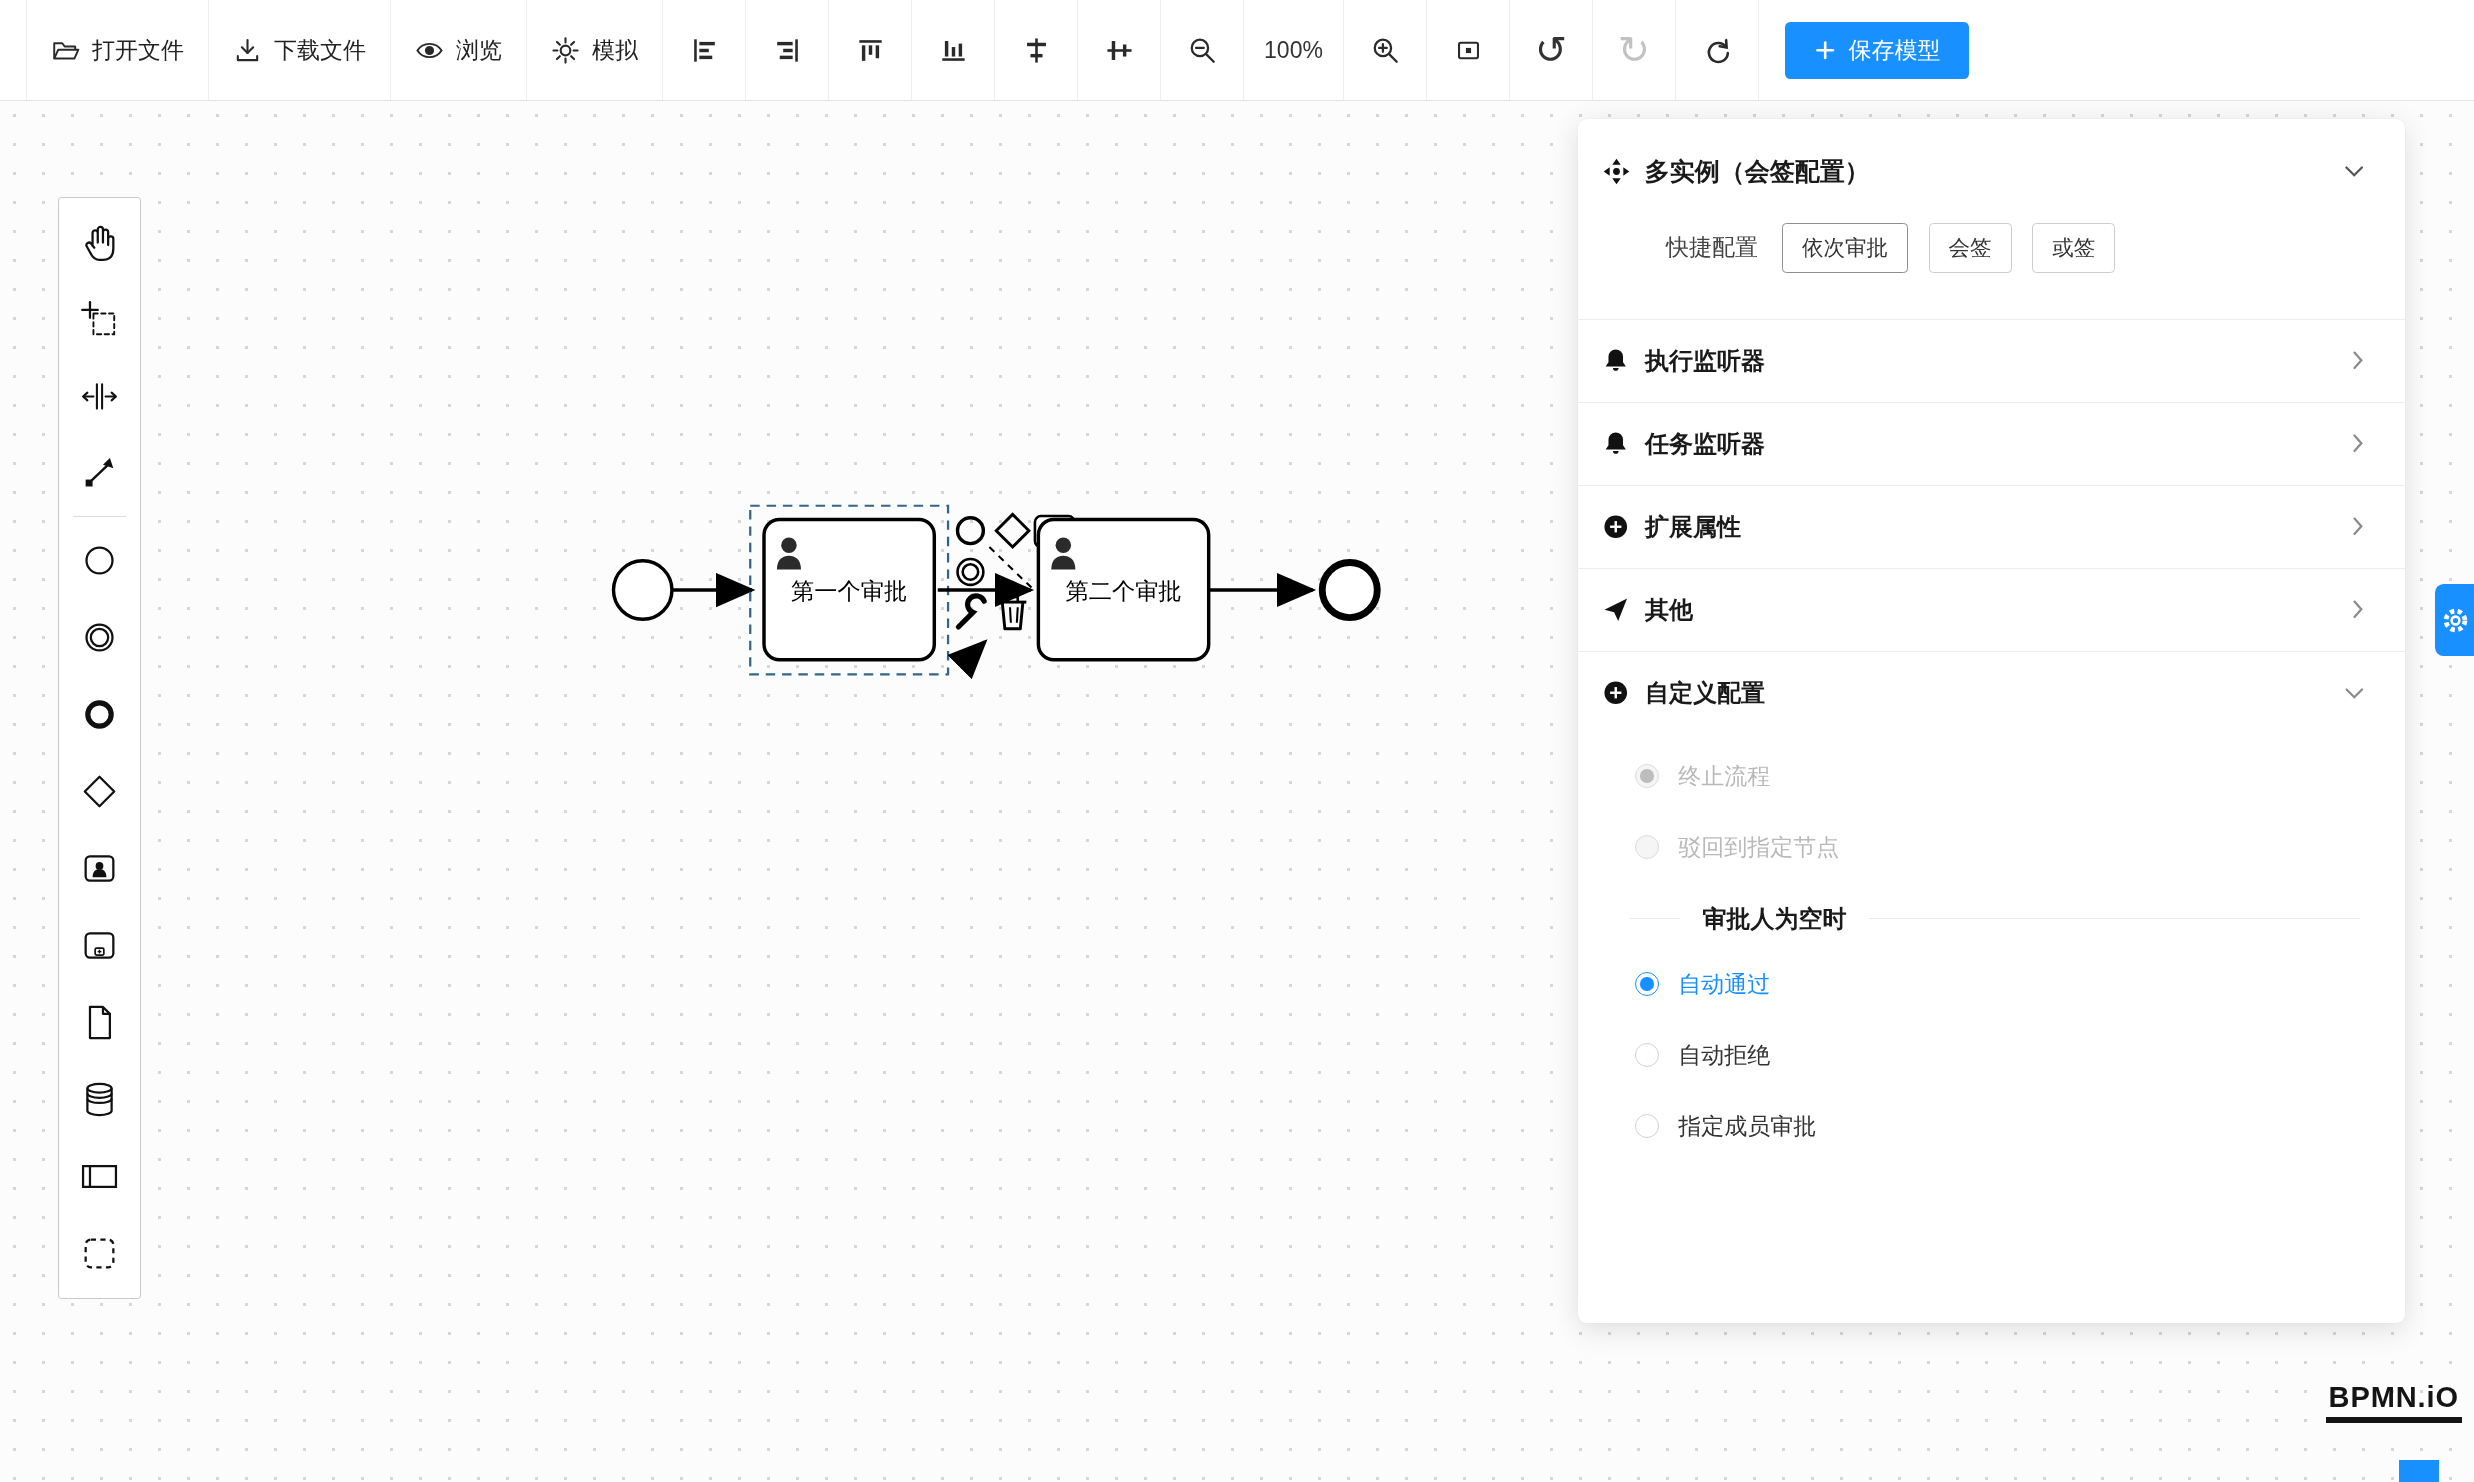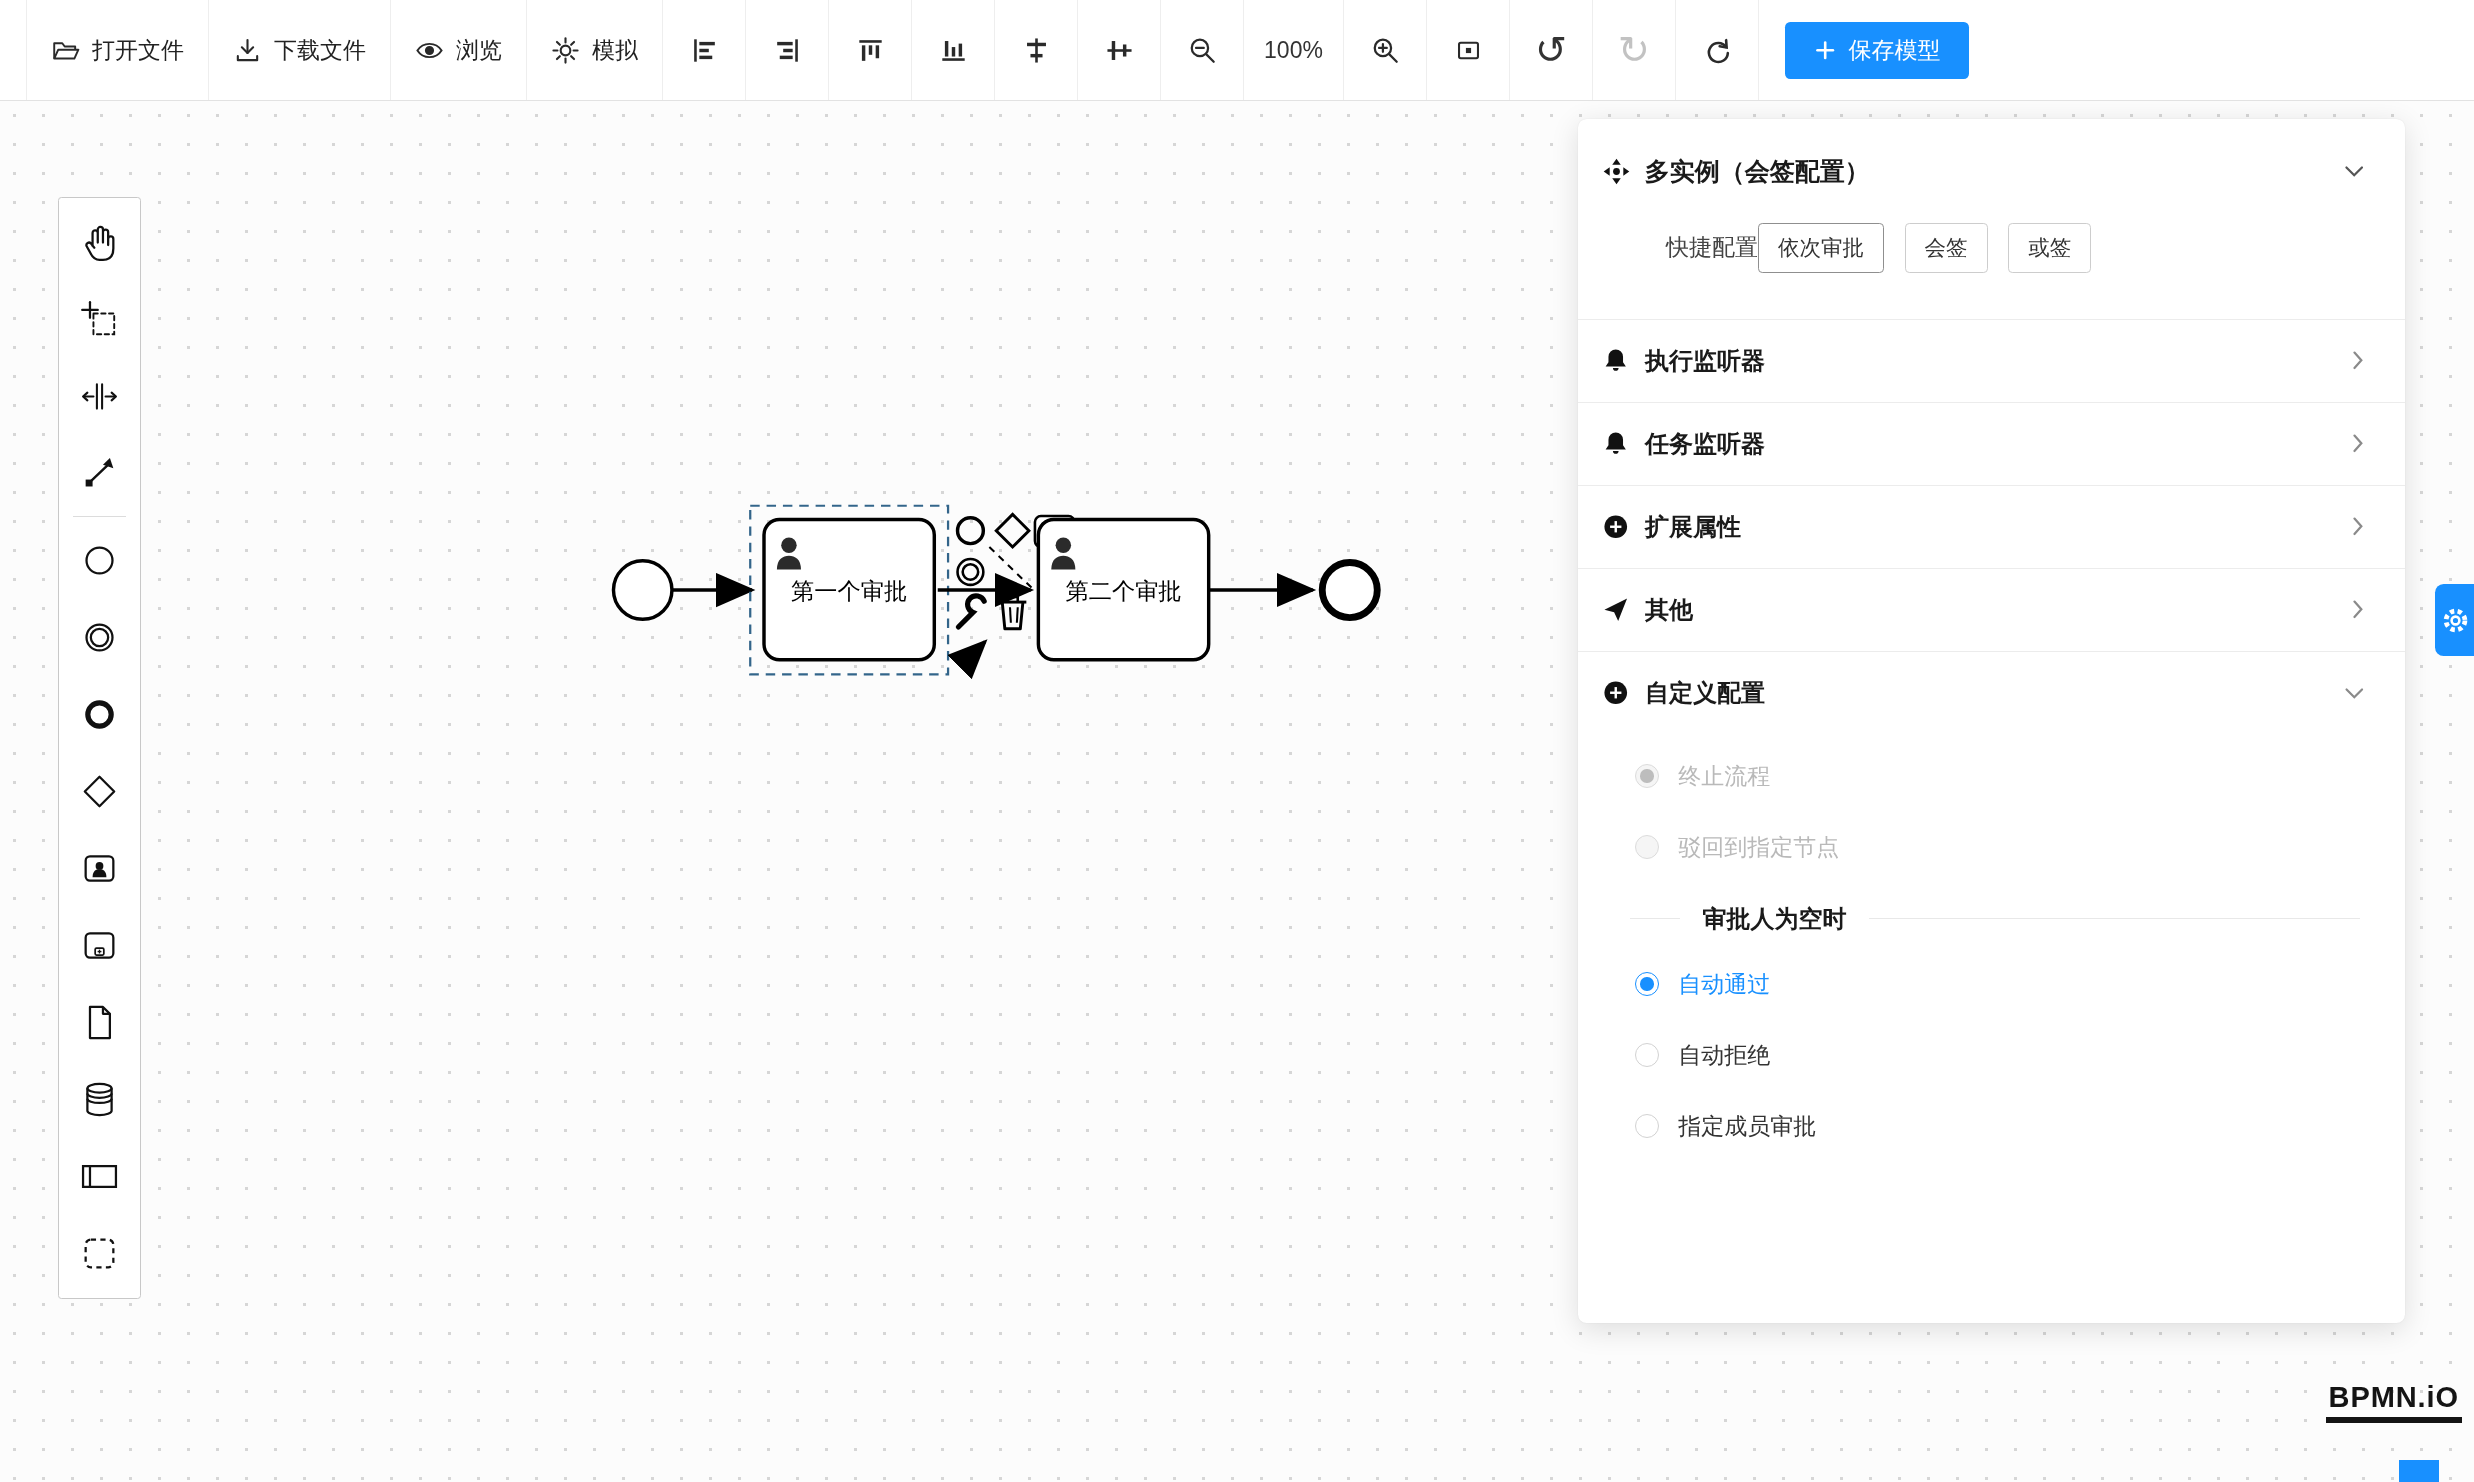--- a/index.html
+++ b/index.html
@@ -37,21 +37,21 @@
   
   #flow-svg { position:absolute; left:0; top:0; width:2475px; height:1482px; z-index:6; }
 
   
   #props { position:absolute; left:1578px; top:119px; width:827px; height:1204px; background:#fff;
     border-radius:8.6px; box-shadow:0 6.9px 29px rgba(0,0,0,.12),0 0 1.7px rgba(0,0,0,.08); z-index:20; overflow:hidden; }
   .props-header { display:flex; align-items:center; gap:13.8px; padding:36px 40px 8.6px 24px; cursor:pointer; }
   .props-title { font-size:25px; font-weight:bold; color:#1a1a1a;text-align:right; }
   .hdr-spacer { flex:1; }
   .form-row { display:flex; align-items:center; margin:26px 45px 0 60px; }
-  .form-label { width:120px; flex:none; text-align:right; font-size:23px; color:#444; }
+  .form-label { width:120px; flex:none; text-align:right; font-size:23px; color:#444; margin-right:24px; }
   .quick-btn { border:0.9px solid #cdcdcd; border-radius:4.3px; background:#fff; font-size:21.5px; color:#333;
     padding:9.5px 19px; margin-right:20.6px; cursor:pointer; }
   .quick-btn.first { border-color:#8f8f8f; }
   .select { flex:1; height:57px; border:0.9px solid #d9d9d9; border-radius:4.3px; display:flex; align-items:center;
     padding:0 19px; font-size:23px; color:#333; cursor:pointer; background:#fff; }
   .sel-val { flex:1; }
   .collapse-list { margin-top:46px; border-top:0.9px solid #ececec; }
   .collapse-row { display:flex; align-items:center; gap:15.5px; height:83px; padding:0 40px 0 24px;
     border-bottom:0.9px solid #ececec; cursor:pointer; }
   .collapse-row.expanded { border-bottom:none; }

